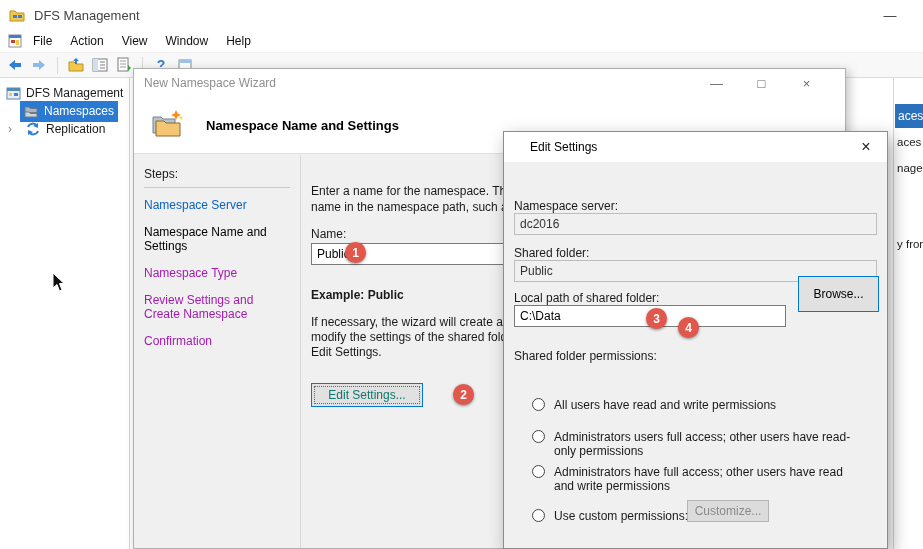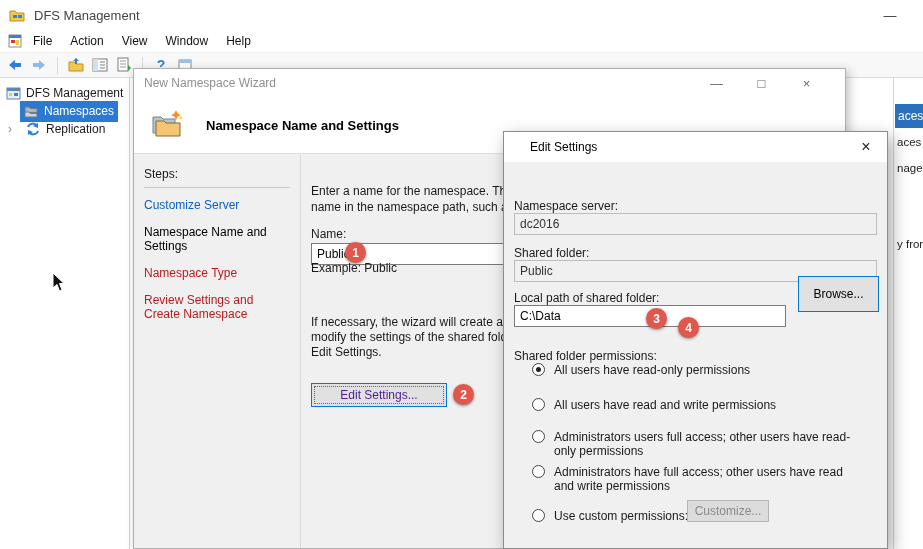--- a/index.html
+++ b/index.html
@@ -40,29 +40,29 @@
   .wiz-controls span { width:45px; height:28px; display:flex; align-items:center; justify-content:center; color:#666; font-size:13px; }
   .wiz-header { position:absolute; top:28px; left:0; right:0; height:57px; background:#fff; border-bottom:1px solid #dfdfdf; display:flex; align-items:center; padding-left:16px; }
   .wiz-header .htitle { margin-left:22px; font-size:13px; font-weight:bold; color:#000; }
   .wiz-body { position:absolute; top:86px; left:0; right:0; bottom:0; display:flex; }
   .steps { width:167px; border-right:1px solid #d9d9d9; padding:12px 10px; background:#f0f0f0; }
   .steps .steps-hdr { font-weight:normal; margin-bottom:6px; }
   .steps hr { border:none; border-top:1px solid #c9c9c9; margin-bottom:10px; }
   .step { margin-bottom:13px; line-height:14px; }
   .step-done { color:#0b61c4; cursor:pointer; }
   .step-current { color:#000; }
-  .step-todo { color:#b91c1c; }
+  .step-todo { color:#a21caf; }
   .wiz-content { position:relative; flex:1; background:#f0f0f0; }
   .wc-abs { position:absolute; left:10px; }
   .intro { top:28px; line-height:16px; }
   .name-label { top:72px; }
   .name-input { top:88px; width:430px; }
-  .example { top:106px; }
+  .example { top:133px;font-weight:bold; }
   .note { top:160px; line-height:15px; }
-  .edit-settings-btn { position:absolute; left:10px; top:228px; width:136px; height:24px; background:#e1e1e1; border:1px solid #0078d7; font-family:"Liberation Sans",sans-serif; font-size:12px; color:#4c1d95; outline:1px dotted #666; outline-offset:-4px; }
+  .edit-settings-btn { position:absolute; left:10px; top:228px; width:112px; height:24px; background:#e1e1e1; border:1px solid #0078d7; font-family:"Liberation Sans",sans-serif; font-size:12px; color:#0f766e; outline:1px dotted #666; outline-offset:-4px; }
 
   
   .ed { position:absolute; left:503px; top:131px; width:385px; height:418px; background:#f0f0f0; border:1px solid #8c8c8c; box-shadow:4px 6px 16px rgba(0,0,0,.35); z-index:3; }
   .ed-titlebar { position:absolute; top:0; left:0; right:0; height:30px; background:#fff; display:flex; align-items:center; padding-left:26px; }
   .ed-titlebar .et { color:#000; font-size:12px; }
   .ed-close { position:absolute; right:0; top:0; width:42px; height:30px; display:flex; align-items:center; justify-content:center; font-size:16px; color:#222; }
   .ed-body { position:absolute; top:30px; left:0; right:0; bottom:0; background:#f0f0f0; }
   .ed-abs { position:absolute; left:10px;margin-top:28px; }
   input.txt { height:22px; font-family:"Liberation Sans",sans-serif; font-size:12px; padding:2px 5px; border:1px solid #7a7a7a; background:#fff; color:#000; }
   input.txt:disabled { background:#f0f0f0; color:#333; border:1px solid #bdbdbd; }
@@ -234,24 +234,25 @@
             <path d="M26 3 l1.6 3.4 3.4 1.6 -3.4 1.6 -1.6 3.4 -1.6 -3.4 -3.4 -1.6 3.4 -1.6 z" fill="#ff8c1a"></path>
             <circle cx="31" cy="11" r="1.4" fill="#ffd24a"></circle>
           </svg>
       </span>
       <span class="htitle">Namespace Name and Settings</span>
     </div>
     <div class="wiz-body">
       <div class="steps">
         <div class="steps-hdr">Steps:</div>
         <hr>
-        <div class="step step-done">Customize Server</div>
+        <div class="step step-done">Namespace Server</div>
         <div class="step step-current">Namespace Name and Settings</div>
         <div class="step step-todo">Namespace Type</div>
         <div class="step step-todo">Review Settings and Create Namespace</div>
+        <div class="step step-todo">Confirmation</div>
       </div>
       <div class="wiz-content">
         <div class="wc-abs intro">
           <div>Enter a name for the namespace. This na</div>
           <div>name in the namespace path, such as \\</div>
         </div>
         <div class="wc-abs name-label">Name:</div>
         <input class="txt wc-abs name-input" value="Public" style="">
         <div class="badge b1">1</div>
         <div class="wc-abs example">Example: Public</div>
@@ -276,24 +277,20 @@
       <input class="txt ed-abs in1" disabled="" value="dc2016" style="">
       <div class="ed-abs lbl2">Shared folder:</div>
       <input class="txt ed-abs in2" disabled="" value="Public" style="">
       <div class="ed-abs lbl3">Local path of shared folder:</div>
       <input class="txt ed-abs in3" value="C:\Data" style="">
       <div class="badge b3">3</div>
       <button class="browse-btn">Browse...</button>
       <div class="ed-abs lbl4">Shared folder permissions:</div>
       <div class="badge b4">4</div>
 
-      <div class="radio-row r1">
-        <span class="radio checked"></span>
-        <span class="radio-label">All users have read-only permissions</span>
-      </div>
       <div class="radio-row r2">
         <span class="radio"></span>
         <span class="radio-label">All users have read and write permissions</span>
       </div>
       <div class="radio-row r3">
         <span class="radio"></span>
         <span class="radio-label">Administrators users full access; other users have read-only permissions</span>
       </div>
       <div class="radio-row r4">
         <span class="radio"></span>

